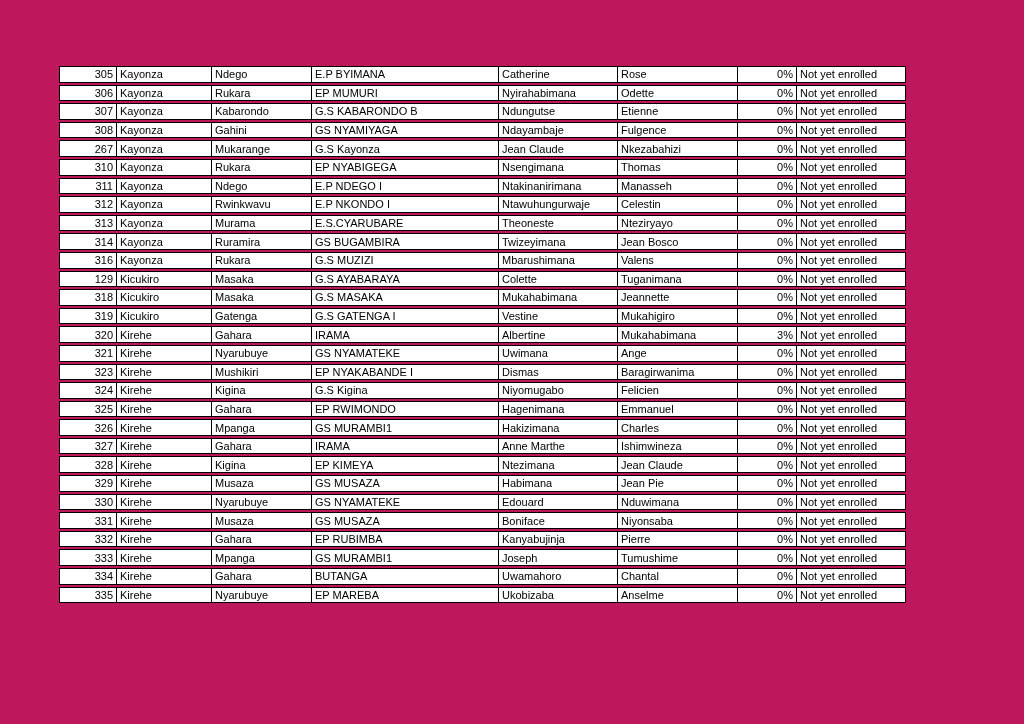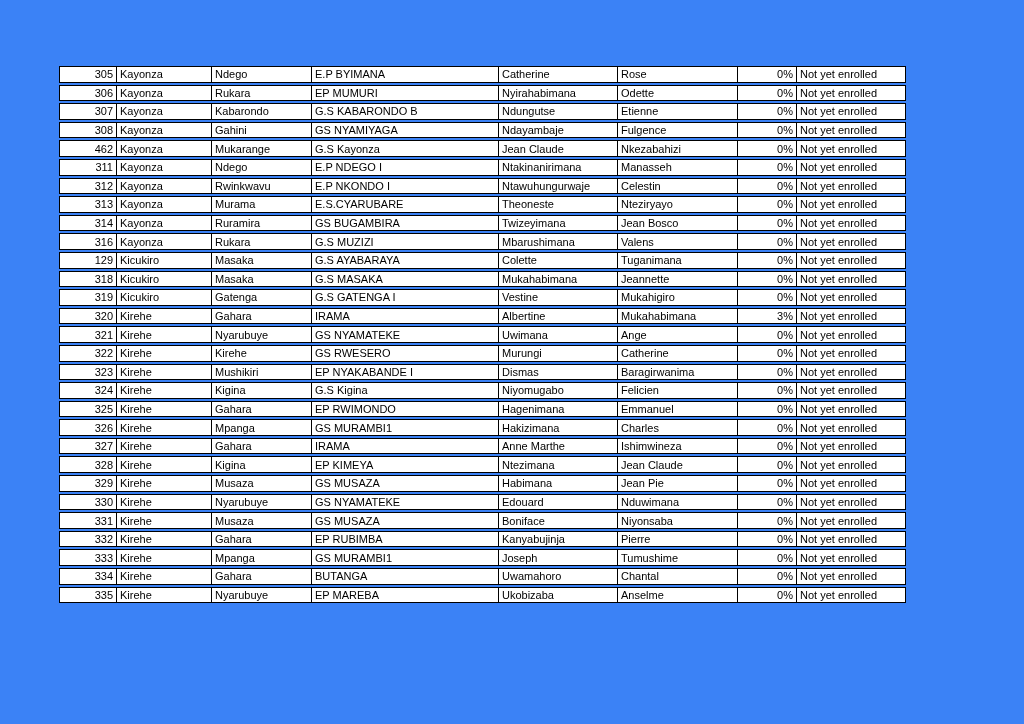--- a/index.html
+++ b/index.html
@@ -13,21 +13,21 @@
     font-family: "Liberation Sans", sans-serif;
     position: relative;
     overflow: hidden;
   }
   .page {
     position: absolute;
     left: 0;
     top: 0;
     width: 1024px;
     height: 724px;
-    background: #3b82f6;
+    background: #be185d;
   }
   table.data-table {
     position: absolute;
     left: 59px;
     top: 64px;
     width: 847px;
     border-collapse: separate;
     border-spacing: 0 2px;
     table-layout: fixed;
     font-size: 11px;
@@ -103,26 +103,36 @@
           <td class="align-right">308</td>
           <td>Kayonza</td>
           <td>Gahini</td>
           <td>GS NYAMIYAGA</td>
           <td>Ndayambaje</td>
           <td>Fulgence</td>
           <td class="align-right">0%</td>
           <td>Not yet enrolled</td>
         </tr>
         <tr>
-          <td class="align-right">462</td>
+          <td class="align-right">267</td>
           <td>Kayonza</td>
           <td>Mukarange</td>
           <td>G.S Kayonza</td>
           <td>Jean Claude</td>
           <td>Nkezabahizi</td>
+          <td class="align-right">0%</td>
+          <td>Not yet enrolled</td>
+        </tr>
+        <tr>
+          <td class="align-right">310</td>
+          <td>Kayonza</td>
+          <td>Rukara</td>
+          <td>EP NYABIGEGA</td>
+          <td>Nsengimana</td>
+          <td>Thomas</td>
           <td class="align-right">0%</td>
           <td>Not yet enrolled</td>
         </tr>
         <tr>
           <td class="align-right">311</td>
           <td>Kayonza</td>
           <td>Ndego</td>
           <td>E.P NDEGO I</td>
           <td>Ntakinanirimana</td>
           <td>Manasseh</td>
@@ -213,30 +223,20 @@
           <td class="align-right">321</td>
           <td>Kirehe</td>
           <td>Nyarubuye</td>
           <td>GS NYAMATEKE</td>
           <td>Uwimana</td>
           <td>Ange</td>
           <td class="align-right">0%</td>
           <td>Not yet enrolled</td>
         </tr>
         <tr>
-          <td class="align-right">322</td>
-          <td>Kirehe</td>
-          <td>Kirehe</td>
-          <td>GS RWESERO</td>
-          <td>Murungi</td>
-          <td>Catherine</td>
-          <td class="align-right">0%</td>
-          <td>Not yet enrolled</td>
-        </tr>
-        <tr>
           <td class="align-right">323</td>
           <td>Kirehe</td>
           <td>Mushikiri</td>
           <td>EP NYAKABANDE I</td>
           <td>Dismas</td>
           <td>Baragirwanima</td>
           <td class="align-right">0%</td>
           <td>Not yet enrolled</td>
         </tr>
         <tr>

